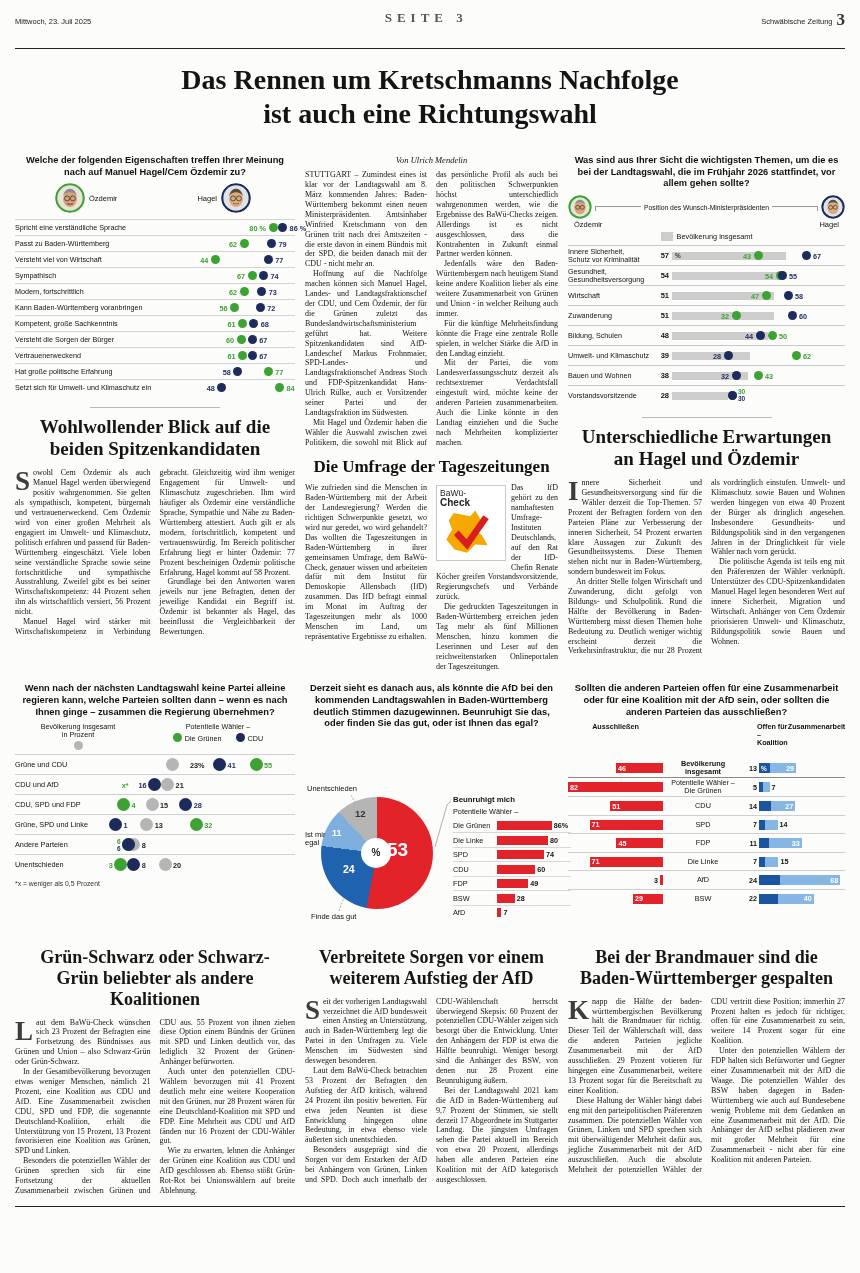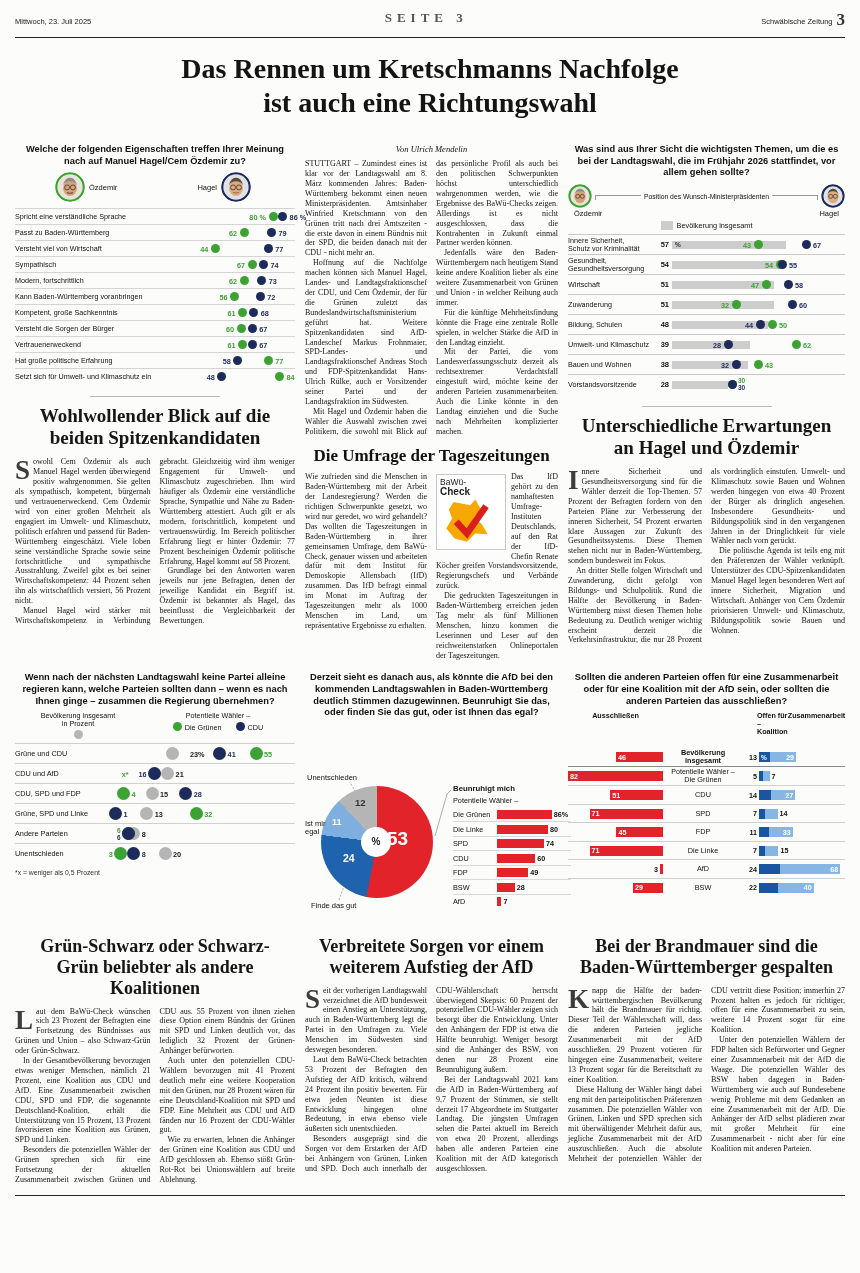--- a/index.html
+++ b/index.html
@@ -1,21 +1,21 @@
 <!DOCTYPE html>
 <html lang="de"><head>
 <meta charset="utf-8">
 <style>
   html,body{margin:0;padding:0;background:#e8e8e4}
   .page{position:relative;width:860px;height:1273px;margin:0 auto;background:#fcfcfa;
         overflow:hidden;box-sizing:border-box;padding:10px 15px;color:#111;
         font-family:"Liberation Serif",serif}
   
   .mast{display:flex;align-items:flex-end;justify-content:space-between;
-        border-bottom:1.5px solid #222;padding-bottom:11px}
+        border-bottom:1.5px solid #222;padding-bottom:22px}
   .mast .date,.mast .brand-name{font:7.5px "Liberation Sans",sans-serif;color:#222}
   .mast .pagelab{font:bold 13px "Liberation Serif",serif;letter-spacing:5px;color:#555}
   .brand{display:flex;align-items:flex-end;gap:4px}
   .brand-num{font:bold 17px "Liberation Serif",serif;color:#333;line-height:12px}
   h1{margin:14px 0 23px;text-align:center;font:bold 28px/1.2 "Liberation Serif",serif;color:#141414}
   
   .grid3{display:grid;grid-template-columns:280px 253px 277px;column-gap:10px}
   .col{min-width:0}
   
   .kicker{text-align:center;font:italic 8.5px "Liberation Serif",serif;margin:2px 0 5px}
@@ -667,21 +667,21 @@
               <div class="c5rbar" style="width: 46.5882px; background: rgb(226, 36, 42);">
                 <span class="c5rnum">45</span>
               </div>
             </div>
             <div class="c5mid">
               <div>FDP</div>
             </div>
             <div class="c5right">
               <span class="c5knum">11</span>
               <div class="c5kbar" style="width: 9.72632px; background: rgb(26, 86, 160);"></div>
-              <div class="c5zbar" style="width: 24px; background: rgb(133, 182, 228);">
+              <div class="c5zbar" style="width: 33px; background: rgb(133, 182, 228);">
                 <span class="c5znum">33</span>
               </div>
             </div>
           </div>
           <div class="c5row sep">
             <div class="c5left">
               <div class="c5rbar" style="width: 73.5059px; background: rgb(226, 36, 42);">
                 <span class="c5rnum">71</span>
               </div>
             </div>

